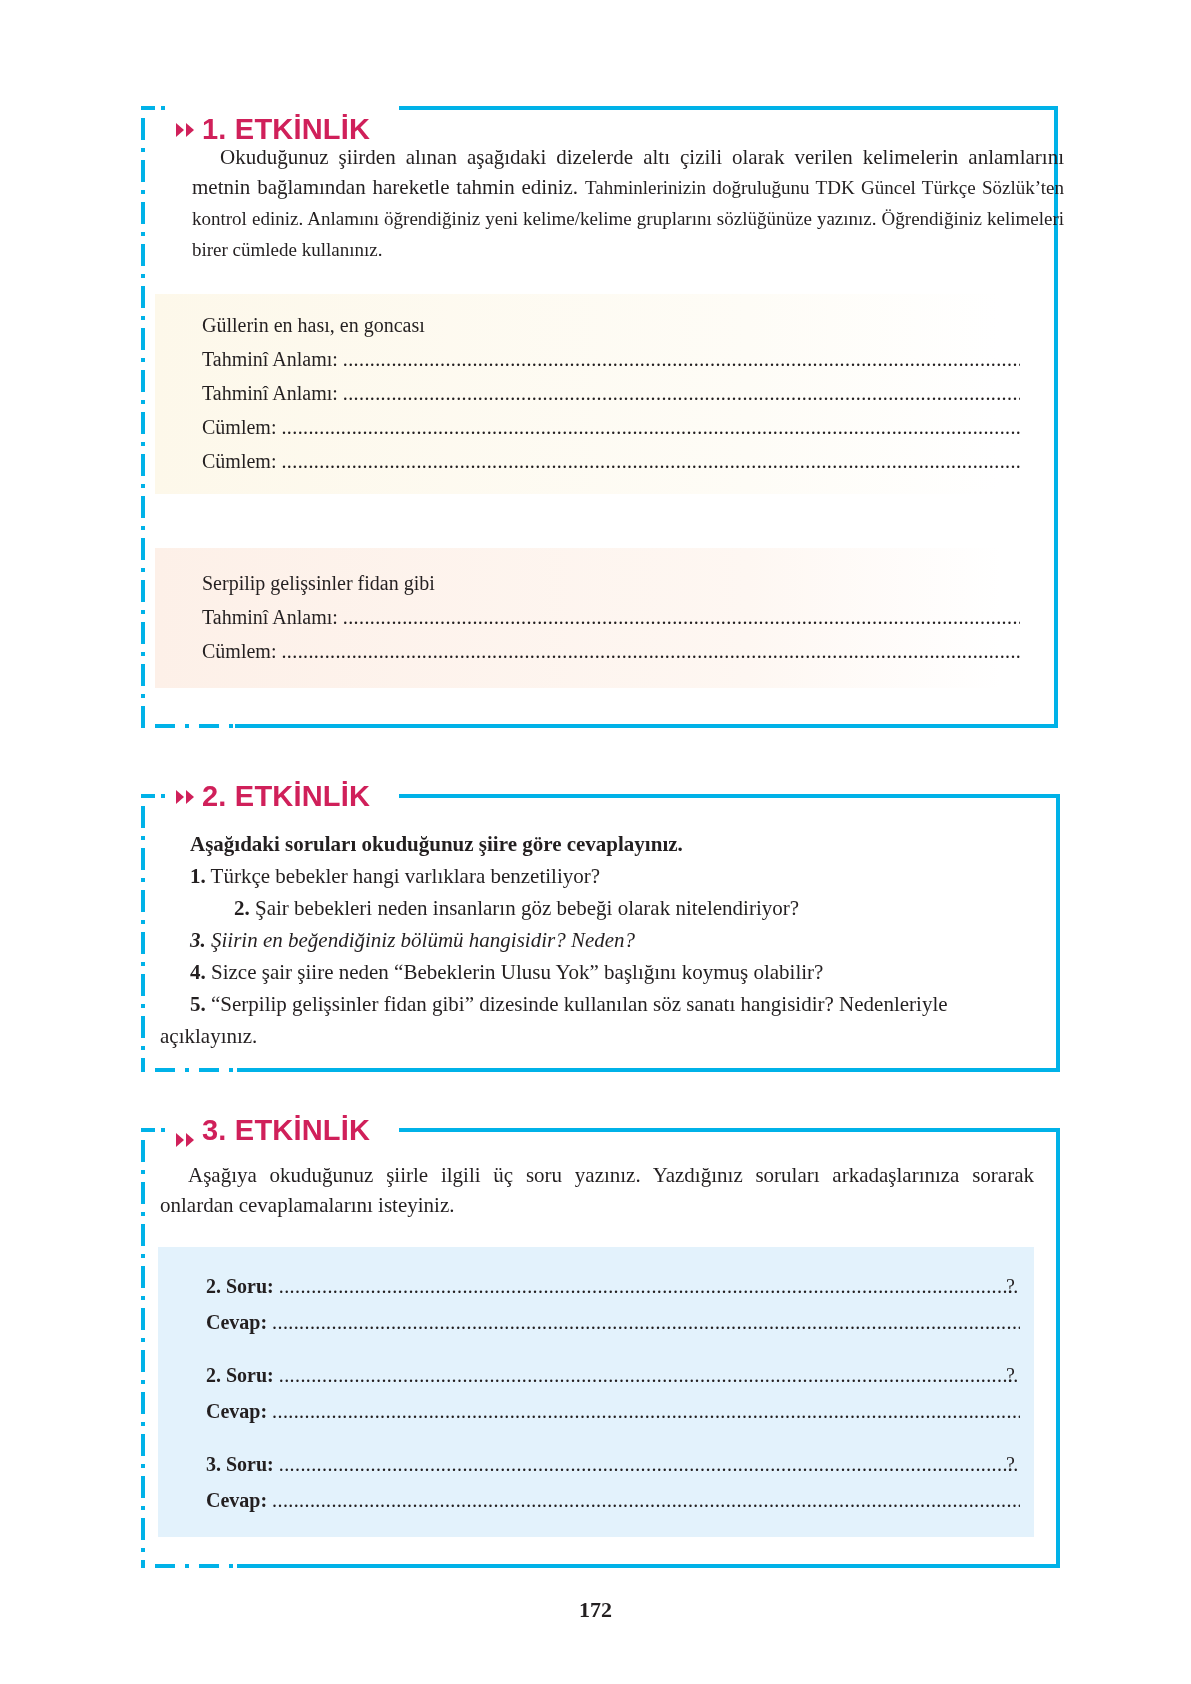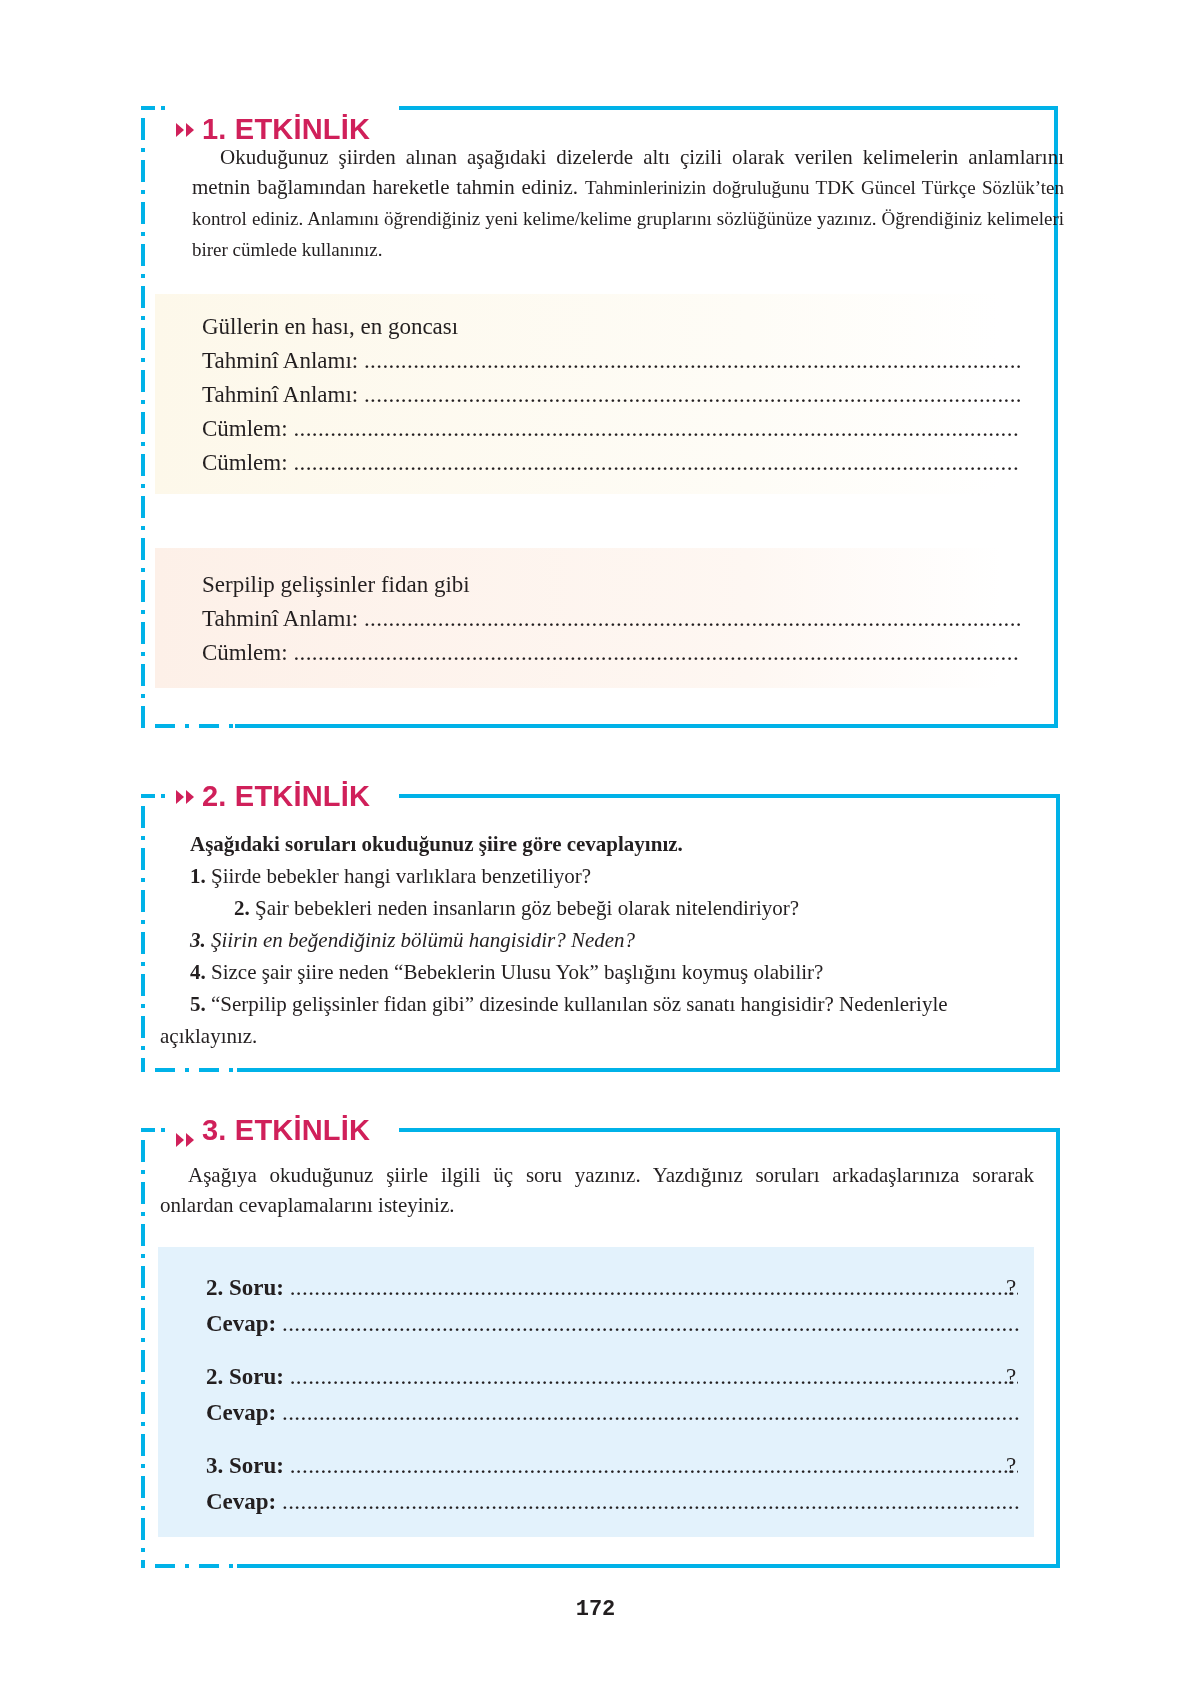--- a/index.html
+++ b/index.html
@@ -24,27 +24,27 @@
     font-weight: bold; font-size: 29px; color: #d0205a; letter-spacing: 0.2px;
     display: flex; align-items: center; gap: 6px; white-space: nowrap;
   }
   .arrows { display: inline-flex; }
   .arrows span { display: inline-block; width: 0; height: 0;
     border-top: 7px solid transparent; border-bottom: 7px solid transparent; border-left: 8px solid #d0205a; margin-right: 2px; }
   .para { position: absolute; font-size: 21px; line-height: 30px; text-align: justify; }
   .para .indent { display: inline-block; width: 28px; }
   .small { font-size: 19px; }
   .box { position: absolute; }
-  .line { position: absolute; font-size: 23px; white-space: nowrap; overflow: hidden; }
+  .line { position: absolute; font-size: 20px; white-space: nowrap; overflow: hidden; }
   .dots { letter-spacing: 0.4px; }
   .u { border-bottom: 1.5px solid #231f20; padding-bottom: 1px; }
   .b { font-weight: bold; }
   .qline { position: absolute; font-size: 21px; line-height: 30px; white-space: nowrap; }
   .pagenum { position: absolute; left: 0; width: 1191px; top: 1597px; text-align: center;
-    font-family: Liberation Mono, monospace; font-weight: bold; font-size: 22px; }
+    font-family: Liberation Serif, serif; font-weight: bold; font-size: 22px; }
 </style>
 </head>
 <body>
 
 <div>
   <div class="corner-tl" style="left:141px; top:106px;"></div>
   <div class="corner-dot" style="left:161px; top:106px;"></div>
   <div class="title" style="left:176px; top:92px;margin-top:21px;">
     <span class="arrows">
         <span></span>
@@ -90,21 +90,21 @@
       </span>
     <span>2. ETKİNLİK</span>
   </div>
   <div class="frame-top" style="left:399px; top:794px; width:661px;"></div>
   <div class="frame-right" style="left:1056px; top:794px; height:278px;"></div>
   <div class="frame-bottom" style="left:237px; top:1068px; width:823px;"></div>
   <div class="dash-bottom" style="left:141px; top:1068px; width:96px;"></div>
   <div class="dash-left" style="left:141px; top:806px; height:266px;"></div>
 
   <div class="qline b" style="left:190px; top:829px;">Aşağıdaki soruları okuduğunuz şiire göre cevaplayınız.</div>
-  <div class="qline" style="left:190px; top:861px;"><span class="b">1.</span><span> Şiirde bebekler hangi varlıklara benzetiliyor?</span></div>
+  <div class="qline" style="left:190px; top:861px;"><span class="b">1.</span><span> Türkçe bebekler hangi varlıklara benzetiliyor?</span></div>
   <div class="qline" style="left:190px; top:893px;margin-left:44px;"><span class="b">2.</span><span> Şair bebekleri neden insanların göz bebeği olarak nitelendiriyor?</span></div>
   <div class="qline" style="left:190px; top:925px;font-style:italic;"><span class="b">3.</span><span> Şiirin en beğendiğiniz bölümü hangisidir? Neden?</span></div>
   <div class="qline" style="left:190px; top:957px;"><span class="b">4.</span><span> Sizce şair şiire neden “Bebeklerin Ulusu Yok” başlığını koymuş olabilir?</span></div>
   <div class="qline" style="left:190px; top:989px;"><span class="b">5.</span><span> “Serpilip gelişsinler fidan gibi” dizesinde kullanılan söz sanatı hangisidir? Nedenleriyle</span></div>
   <div class="qline" style="left:160px; top:1021px;">açıklayınız.</div>
 </div>
 
 <div>
   <div class="corner-tl" style="left:141px; top:1128px;"></div>
   <div class="corner-dot" style="left:161px; top:1128px;"></div>

